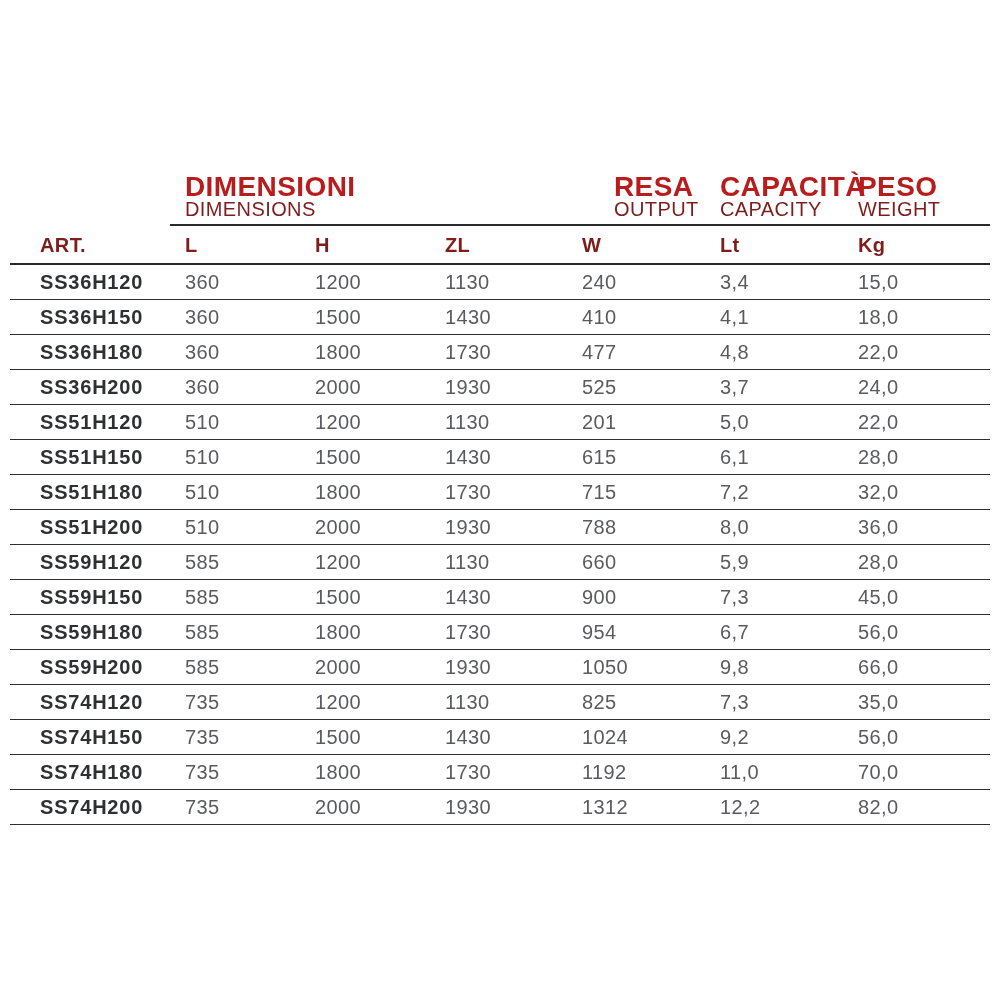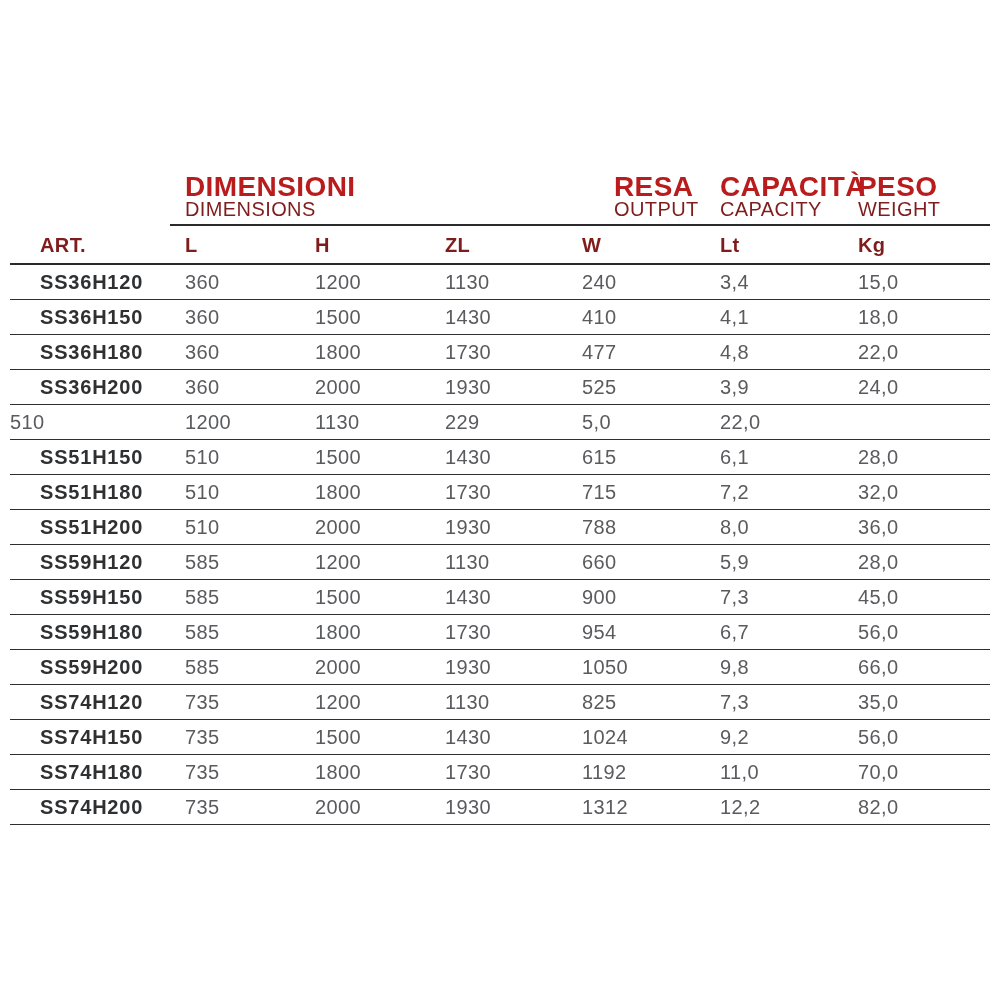--- a/index.html
+++ b/index.html
@@ -165,28 +165,29 @@
     <div class="cell">477</div>
     <div class="cell">4,8</div>
     <div class="cell">22,0</div>
   </div>
         <div class="row">
     <div class="cell art">SS36H200</div>
     <div class="cell">360</div>
     <div class="cell">2000</div>
     <div class="cell">1930</div>
     <div class="cell">525</div>
-    <div class="cell">3,9</div>
+    <div class="cell">3,7</div>
     <div class="cell">24,0</div>
   </div>
         <div class="row">
-    <div class="cell">510</div>
-    <div class="cell">1200</div>
-    <div class="cell">1130</div>
-    <div class="cell">229</div>
+    <div class="cell art">SS51H120</div>
+    <div class="cell">510</div>
+    <div class="cell">1200</div>
+    <div class="cell">1130</div>
+    <div class="cell">201</div>
     <div class="cell">5,0</div>
     <div class="cell">22,0</div>
   </div>
         <div class="row">
     <div class="cell art">SS51H150</div>
     <div class="cell">510</div>
     <div class="cell">1500</div>
     <div class="cell">1430</div>
     <div class="cell">615</div>
     <div class="cell">6,1</div>

